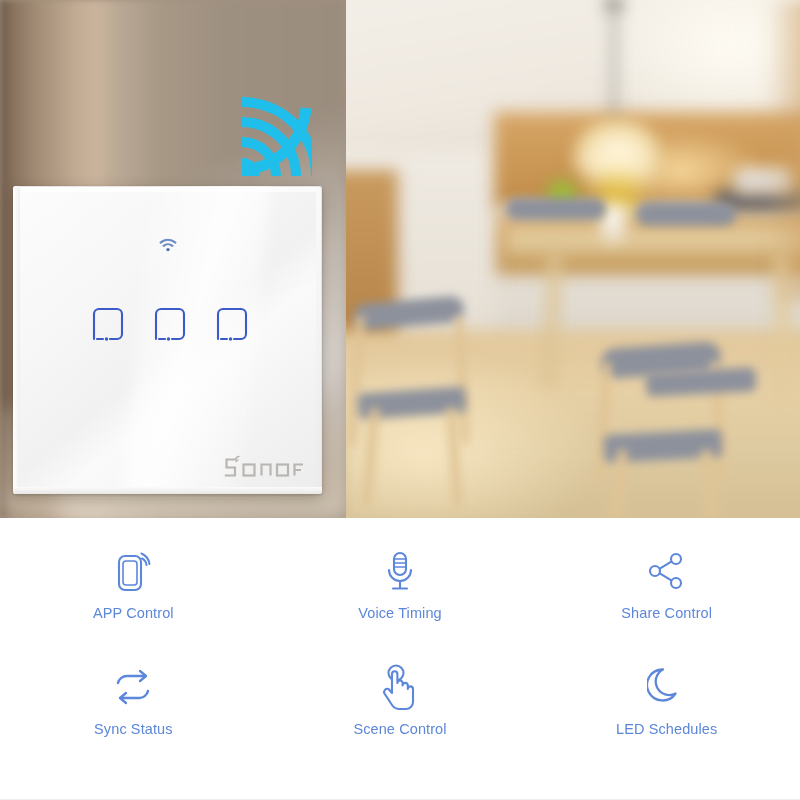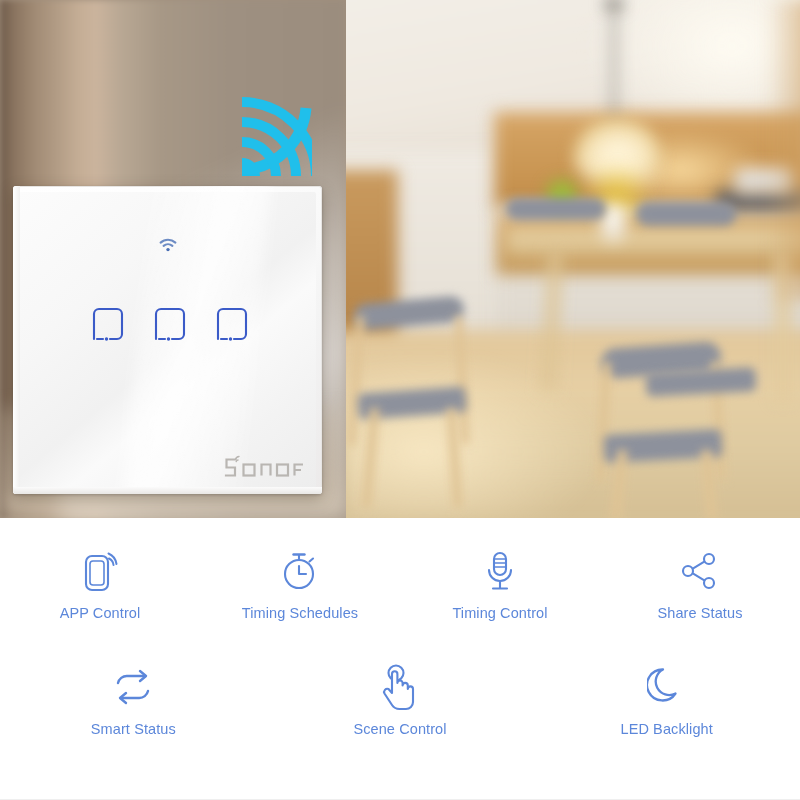--- a/index.html
+++ b/index.html
@@ -287,90 +287,78 @@
           <svg width="42" height="46" viewBox="0 0 42 46" fill="none">
             <rect x="7" y="8" width="22" height="34" rx="6" stroke="#5c87da" stroke-width="2.1"></rect>
             <rect x="11" y="13" width="14" height="24" rx="3" stroke="#5c87da" stroke-width="1.6"></rect>
             <path d="M30 10.5 A 8 8 0 0 1 34.5 17" stroke="#5c87da" stroke-width="2" stroke-linecap="round"></path>
             <path d="M29.5 5.5 A 13.5 13.5 0 0 1 37.5 16" stroke="#5c87da" stroke-width="2" stroke-linecap="round"></path>
           </svg>
         </div>
         <div class="feature-label">APP Control</div>
       </div>
 
-      <div class="feature-cell">
-        <div class="feature-icon">
-          <svg width="44" height="46" viewBox="0 0 44 46" fill="none">
-            <circle cx="21" cy="26" r="14" stroke="#5c87da" stroke-width="2.1"></circle>
-            <path d="M15.5 6.5 L26.5 6.5" stroke="#5c87da" stroke-width="2.4" stroke-linecap="round"></path>
-            <path d="M21 6.5 L21 12" stroke="#5c87da" stroke-width="2.1"></path>
-            <path d="M31.5 13.5 L35 10.5" stroke="#5c87da" stroke-width="2.1" stroke-linecap="round"></path>
-            <path d="M21 18 L21 26 L28 26" stroke="#5c87da" stroke-width="2.1" stroke-linecap="round" stroke-linejoin="round"></path>
-          </svg>
-        </div>
-        <div class="feature-label">Timing Schedules</div>
-      </div>
 
       <div class="feature-cell">
         <div class="feature-icon">
           <svg width="36" height="46" viewBox="0 0 36 46" fill="none">
             <rect x="12" y="5" width="12" height="22" rx="6" stroke="#5c87da" stroke-width="2.1"></rect>
             <path d="M12.6 11 H23.4 M12.6 15 H23.4 M12.6 19 H23.4" stroke="#5c87da" stroke-width="1.3"></path>
             <path d="M7 22 A 11 11 0 0 0 29 22" stroke="#5c87da" stroke-width="2.1" stroke-linecap="round"></path>
             <path d="M18 33 L18 40" stroke="#5c87da" stroke-width="2.1" stroke-linecap="round"></path>
             <path d="M11 40.5 L25 40.5" stroke="#5c87da" stroke-width="2.1" stroke-linecap="round"></path>
           </svg>
         </div>
-        <div class="feature-label">Timing Control</div>
+        <div class="feature-label">Voice Timing</div>
       </div>
 
       <div class="feature-cell">
         <div class="feature-icon">
           <svg width="44" height="42" viewBox="0 0 44 42" fill="none">
             <circle cx="31" cy="9" r="5" stroke="#5c87da" stroke-width="2.1"></circle>
             <circle cx="31" cy="33" r="5" stroke="#5c87da" stroke-width="2.1"></circle>
             <circle cx="10" cy="21" r="5" stroke="#5c87da" stroke-width="2.1"></circle>
             <path d="M14.8 18.6 L26.3 11.6" stroke="#5c87da" stroke-width="2.1" stroke-linecap="round"></path>
             <path d="M14.8 23.4 L26.3 30.4" stroke="#5c87da" stroke-width="2.1" stroke-linecap="round"></path>
           </svg>
         </div>
-        <div class="feature-label">Share Status</div>
+        <div class="feature-label">Share Control</div>
       </div>
     </div>
 
     <div class="feature-row">
 
       <div class="feature-cell">
         <div class="feature-icon">
           <svg width="46" height="40" viewBox="0 0 46 40" fill="none">
             <path d="M8 16 A 9 9 0 0 1 17 9 L35 9" stroke="#5c87da" stroke-width="2.4" stroke-linecap="round"></path>
             <path d="M30 4 L36 9 L30 14" stroke="#5c87da" stroke-width="2.4" stroke-linecap="round" stroke-linejoin="round"></path>
             <path d="M38 24 A 9 9 0 0 1 29 31 L11 31" stroke="#5c87da" stroke-width="2.4" stroke-linecap="round"></path>
             <path d="M16 26 L10 31 L16 36" stroke="#5c87da" stroke-width="2.4" stroke-linecap="round" stroke-linejoin="round"></path>
           </svg>
         </div>
-        <div class="feature-label">Smart Status</div>
+        <div class="feature-label">Sync Status</div>
       </div>
 
       <div class="feature-cell">
         <div class="feature-icon">
           <svg width="42" height="48" viewBox="0 0 42 48" fill="none">
             <circle cx="17" cy="10" r="7.5" stroke="#5c87da" stroke-width="2.1"></circle>
             <path d="M13 11 L13 30 L9.5 26 A 3.2 3.2 0 0 0 5.5 30.5 L13 42 A 9 9 0 0 0 20.5 46 L27 46 A 7 7 0 0 0 34 39 L34 26 A 2.6 2.6 0 0 0 28.8 26 L28.8 22.5 A 2.6 2.6 0 0 0 23.6 22.5 L23.6 20 A 2.6 2.6 0 0 0 18.4 20 L18.4 11 A 2.7 2.7 0 0 0 13 11 Z" fill="#ffffff" stroke="#5c87da" stroke-width="2.1" stroke-linejoin="round"></path>
           </svg>
         </div>
         <div class="feature-label">Scene Control</div>
       </div>
 
       <div class="feature-cell">
         <div class="feature-icon">
           <svg width="40" height="44" viewBox="0 0 40 44" fill="none">
             <path d="M28.5 28.5 A 15.5 15.5 0 1 1 16 4.5 A 13 13 0 0 0 28.5 28.5 Z" stroke="#5c87da" stroke-width="2.3" stroke-linejoin="round"></path>
           </svg>
         </div>
-        <div class="feature-label">LED Backlight</div>
+        <div class="feature-label">LED Schedules</div>
       </div>
 
     </div>
 
     <div class="hairline"></div>
   </div>
 </div>
 
 </body></html>

